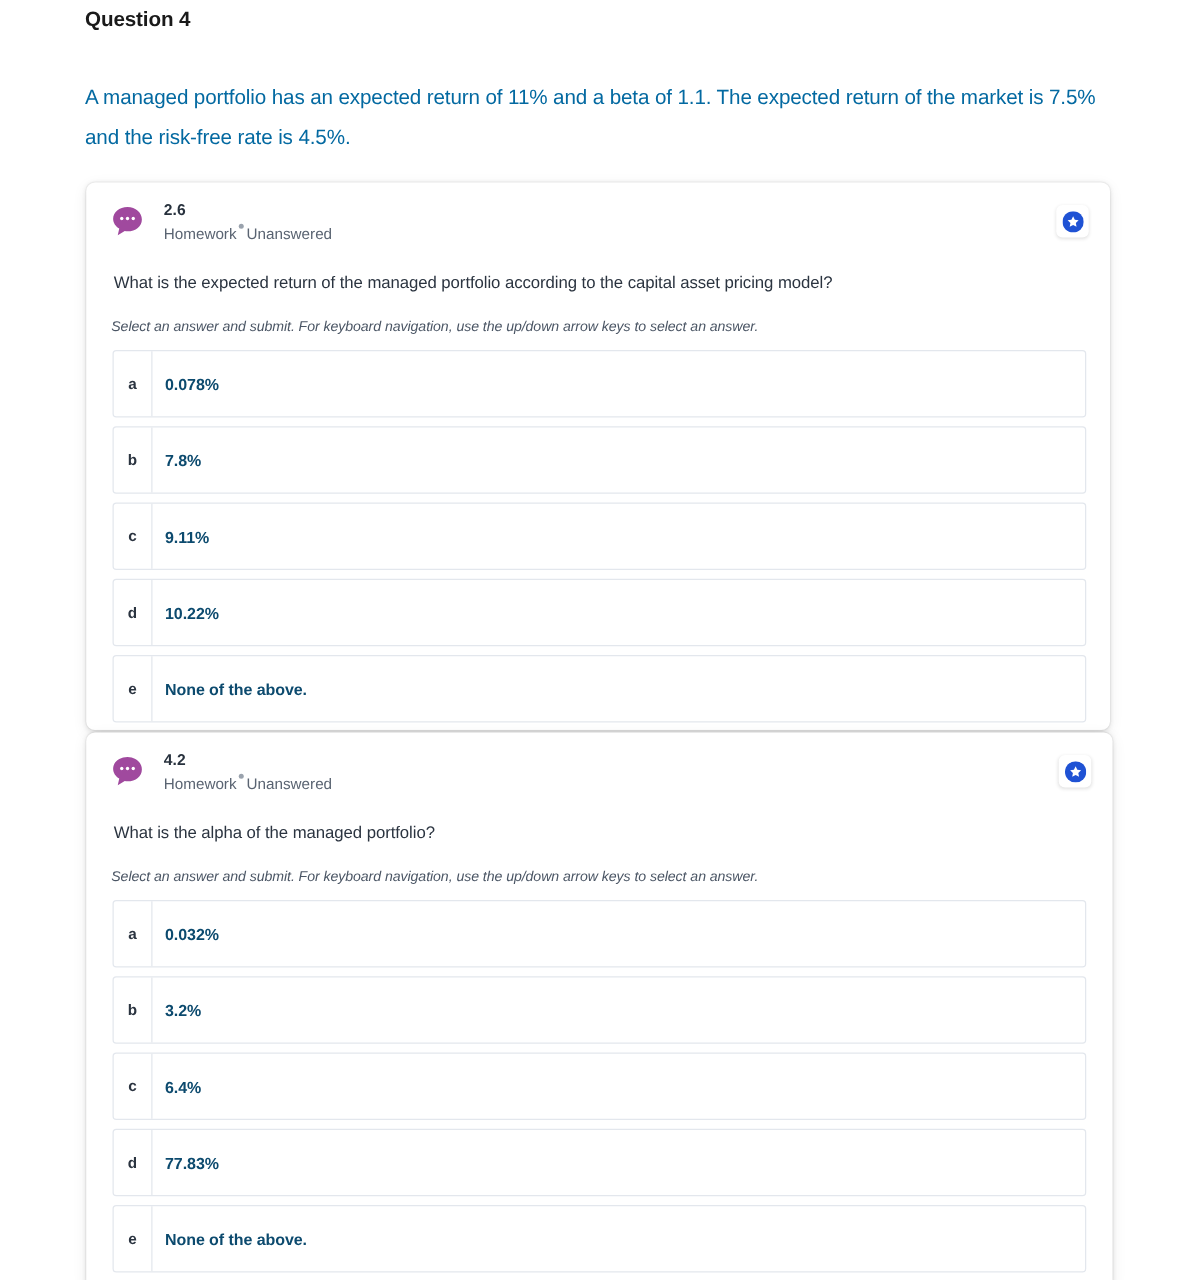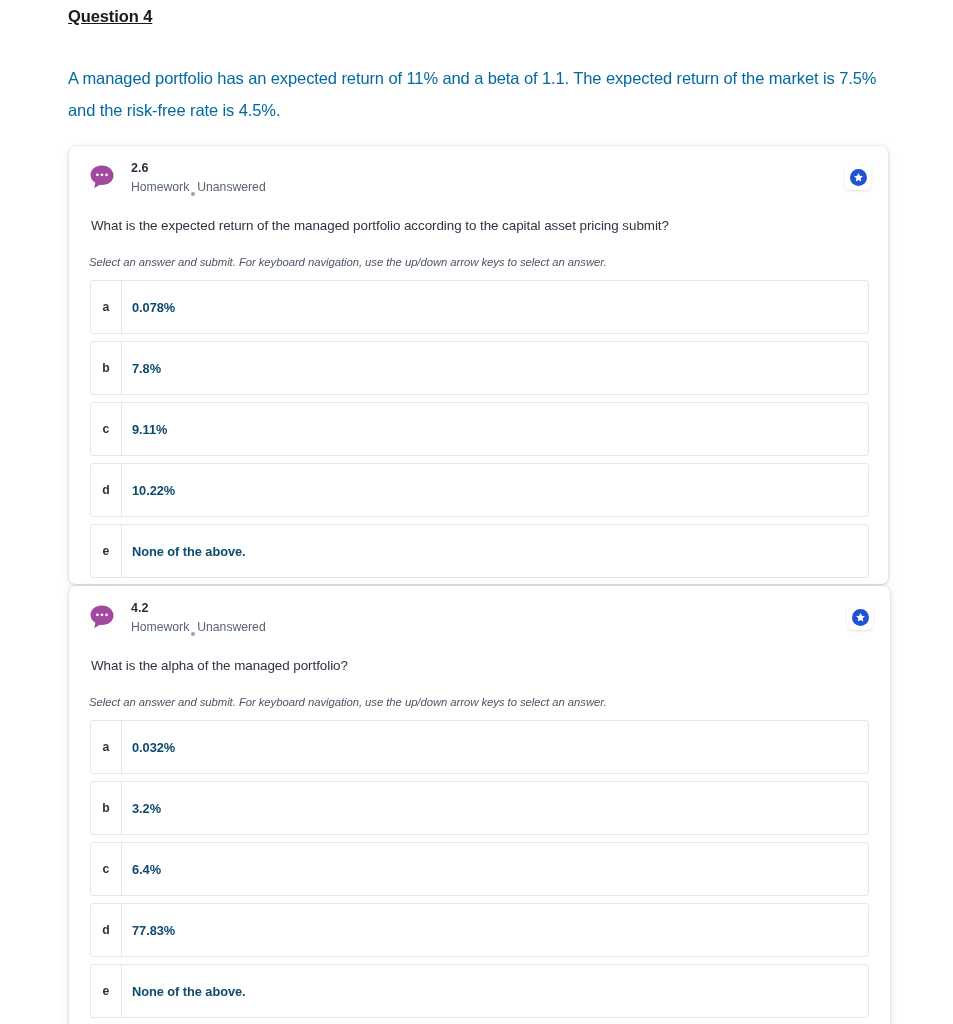--- a/index.html
+++ b/index.html
@@ -21,21 +21,20 @@
 
   
   .question-title {
     position: absolute;
     left: 68px;
     top: 7px;
     font-size: 16.5px;
     font-weight: bold;
     color: #1a1a1a;
     letter-spacing: -0.1px;
-    text-decoration: underline;
   }
 
   .question-body {
     position: absolute;
     left: 68px;
     top: 62px;
     width: 820px;
     font-size: 16.5px;
     line-height: 32px;
     color: #0369a1;
@@ -106,21 +105,21 @@
     line-height: 17px;
     letter-spacing: 0.1px;
   }
 
   .head-meta {
     margin-top: 2px;
     font-size: 12.2px;
     color: #5a6472;
     line-height: 17px;
     display: flex;
-    align-items: flex-end;
+    align-items: flex-start;
     gap: 2px;
   }
   .dot-sep {
     display: inline-block;
     width: 4px;
     height: 4px;
     border-radius: 50%;
     background: #9aa2ad;
   }
 
@@ -234,21 +233,21 @@
         </div>
 
         <div class="star-badge">
           <svg width="17" height="17" viewBox="0 0 17 17">
             <circle cx="8.5" cy="8.5" r="8.5" fill="#1f52d4"></circle>
             <path d="M8.5 3.9l1.36 2.9 3.04 0.4-2.24 2.14 0.58 3.06-2.74-1.5-2.74 1.5 0.58-3.06L4.1 7.2l3.04-0.4z" fill="#ffffff"></path>
           </svg>
         </div>
       </div>
 
-      <div class="prompt">What is the expected return of the managed portfolio according to the capital asset pricing submit?</div>
+      <div class="prompt">What is the expected return of the managed portfolio according to the capital asset pricing model?</div>
 
       <div class="hint">Select an answer and submit. For keyboard navigation, use the up/down arrow keys to select an answer.</div>
 
       <div class="options">
         <div class="option-row">
           <div class="option-letter">a</div>
           <div class="option-text">0.078%</div>
         </div>
         <div class="option-row">
           <div class="option-letter">b</div>

